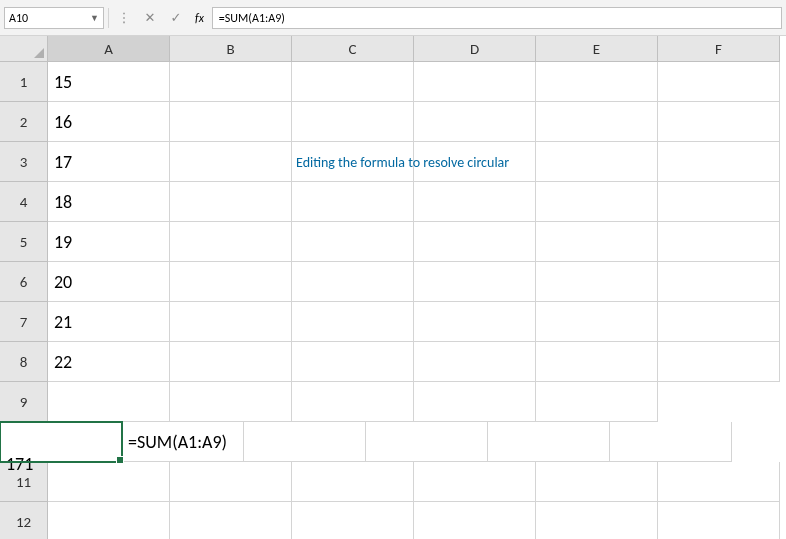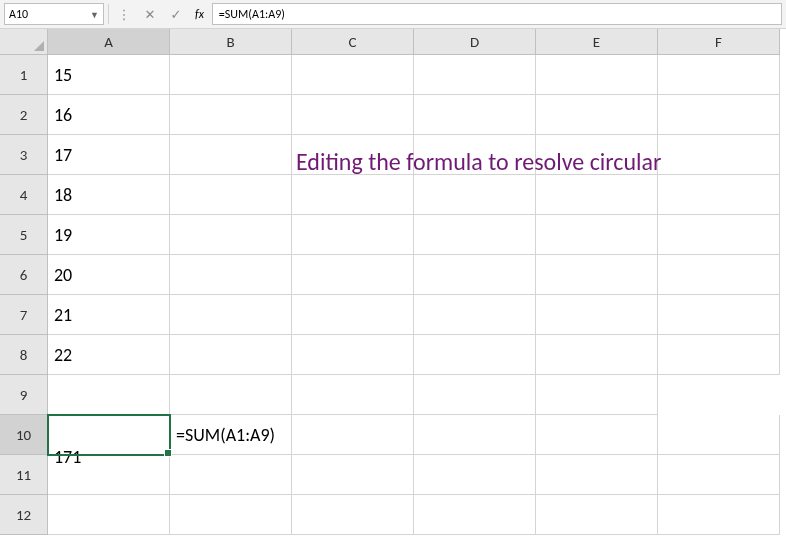--- a/index.html
+++ b/index.html
@@ -7,21 +7,21 @@
       font-family: Calibri, Arial, sans-serif;
       background: #ffffff;
       width: 786px;
       height: 539px;
       overflow: hidden;
       font-size: 14px;
     }
     .formula-bar {
       display: flex;
       align-items: center;
-      height: 29px;
+      height: 36px;
       background: #f3f3f3;
       border-bottom: 1px solid #d4d4d4;
       padding: 0 4px;
       gap: 4px;
     }
     .name-box {
       display: flex;
       align-items: center;
       width: 100px;
       height: 22px;
@@ -151,22 +151,22 @@
       position: absolute;
       right: -3px;
       bottom: -3px;
       width: 6px;
       height: 6px;
       background: #217346;
       border: 1px solid #fff;
     }
     .overlay-text {
       position: absolute;
-      color: #701a75;
-      font-size: 24px;
+      color: #0369a1;
+      font-size: 14px;
       white-space: nowrap;
       left: 296px;
       top: 118px;
       pointer-events: none;
     }
     .overflow-text {
       white-space: nowrap;
       overflow: visible;
       z-index: 1;
     }
@@ -291,21 +291,20 @@
     </div>
     <div class="grid-row">
       <div class="row-header">9</div>
       <div class="cell"></div>
       <div class="cell"></div>
       <div class="cell"></div>
       <div class="cell"></div>
       <div class="cell"></div>
     </div>
     <div class="grid-row">
-      <div class="row-header selected">10</div>
       <div class="cell num active">
         <span style="white-space: nowrap; margin-top: 44px;">171</span>
       </div>
       <div class="cell txt overflow-text">
         <span style="white-space: nowrap;">=SUM(A1:A9)</span>
       </div>
       <div class="cell"></div>
       <div class="cell"></div>
       <div class="cell"></div>
       <div class="cell"></div>

